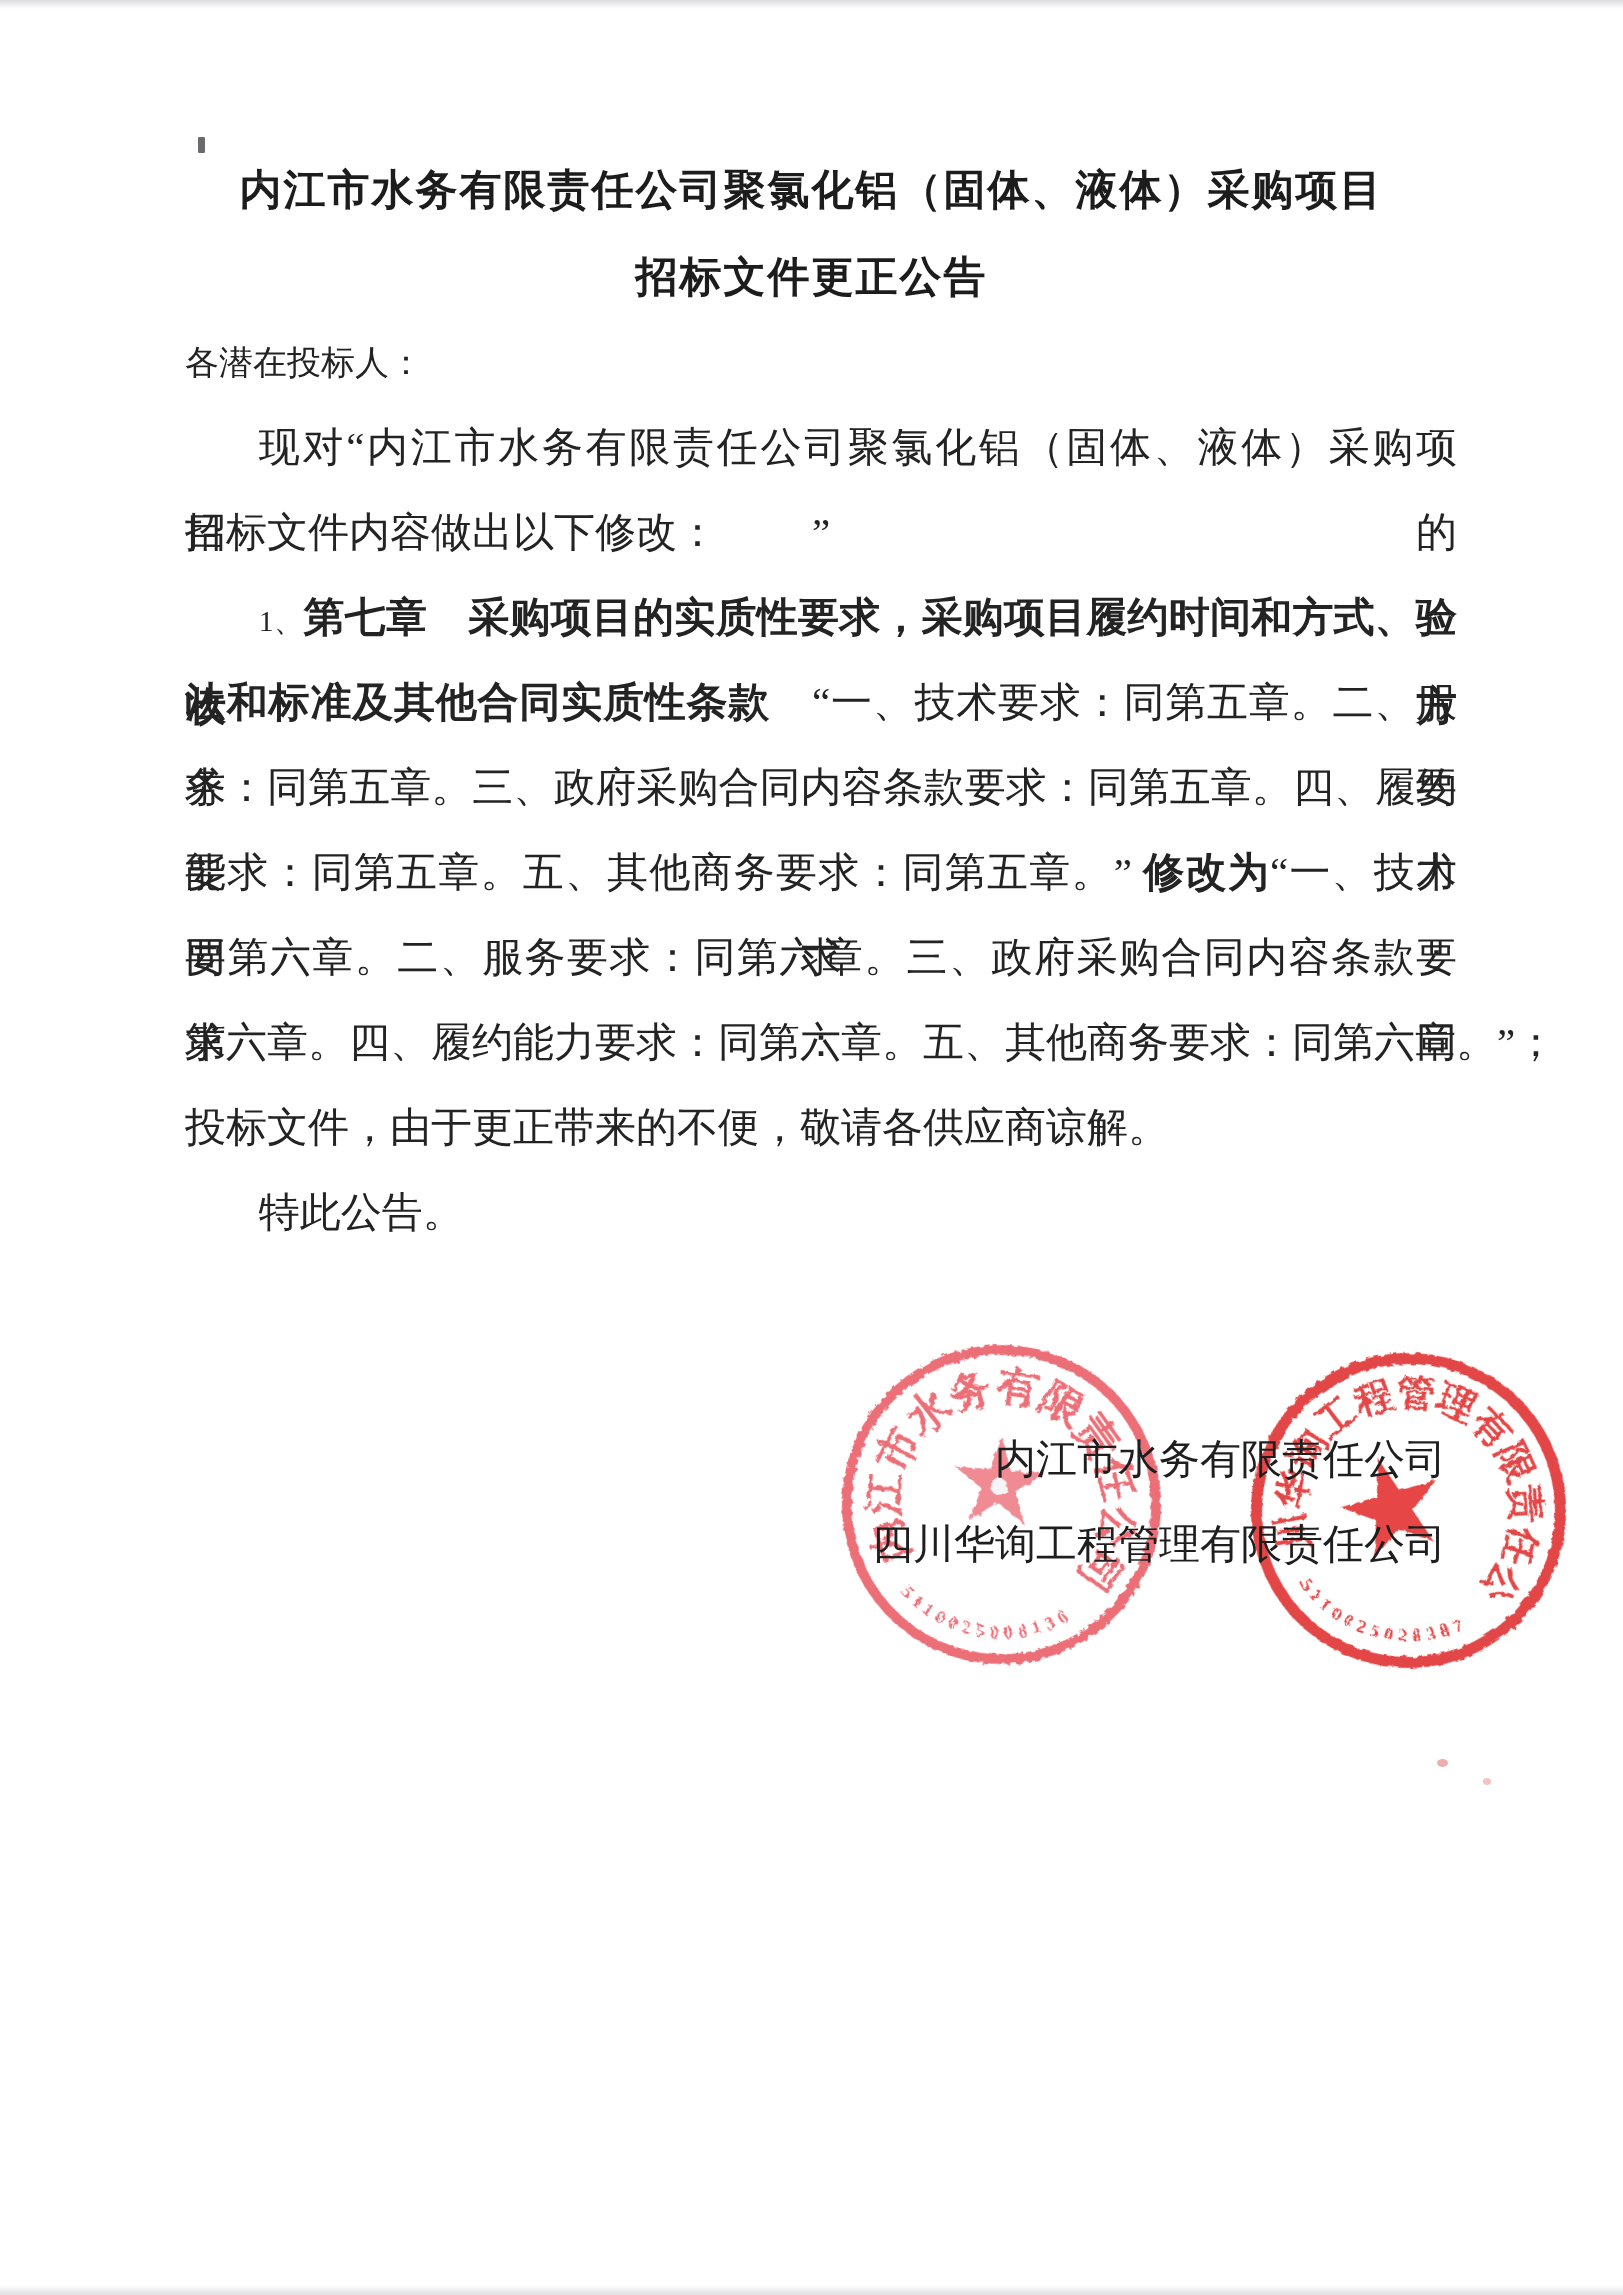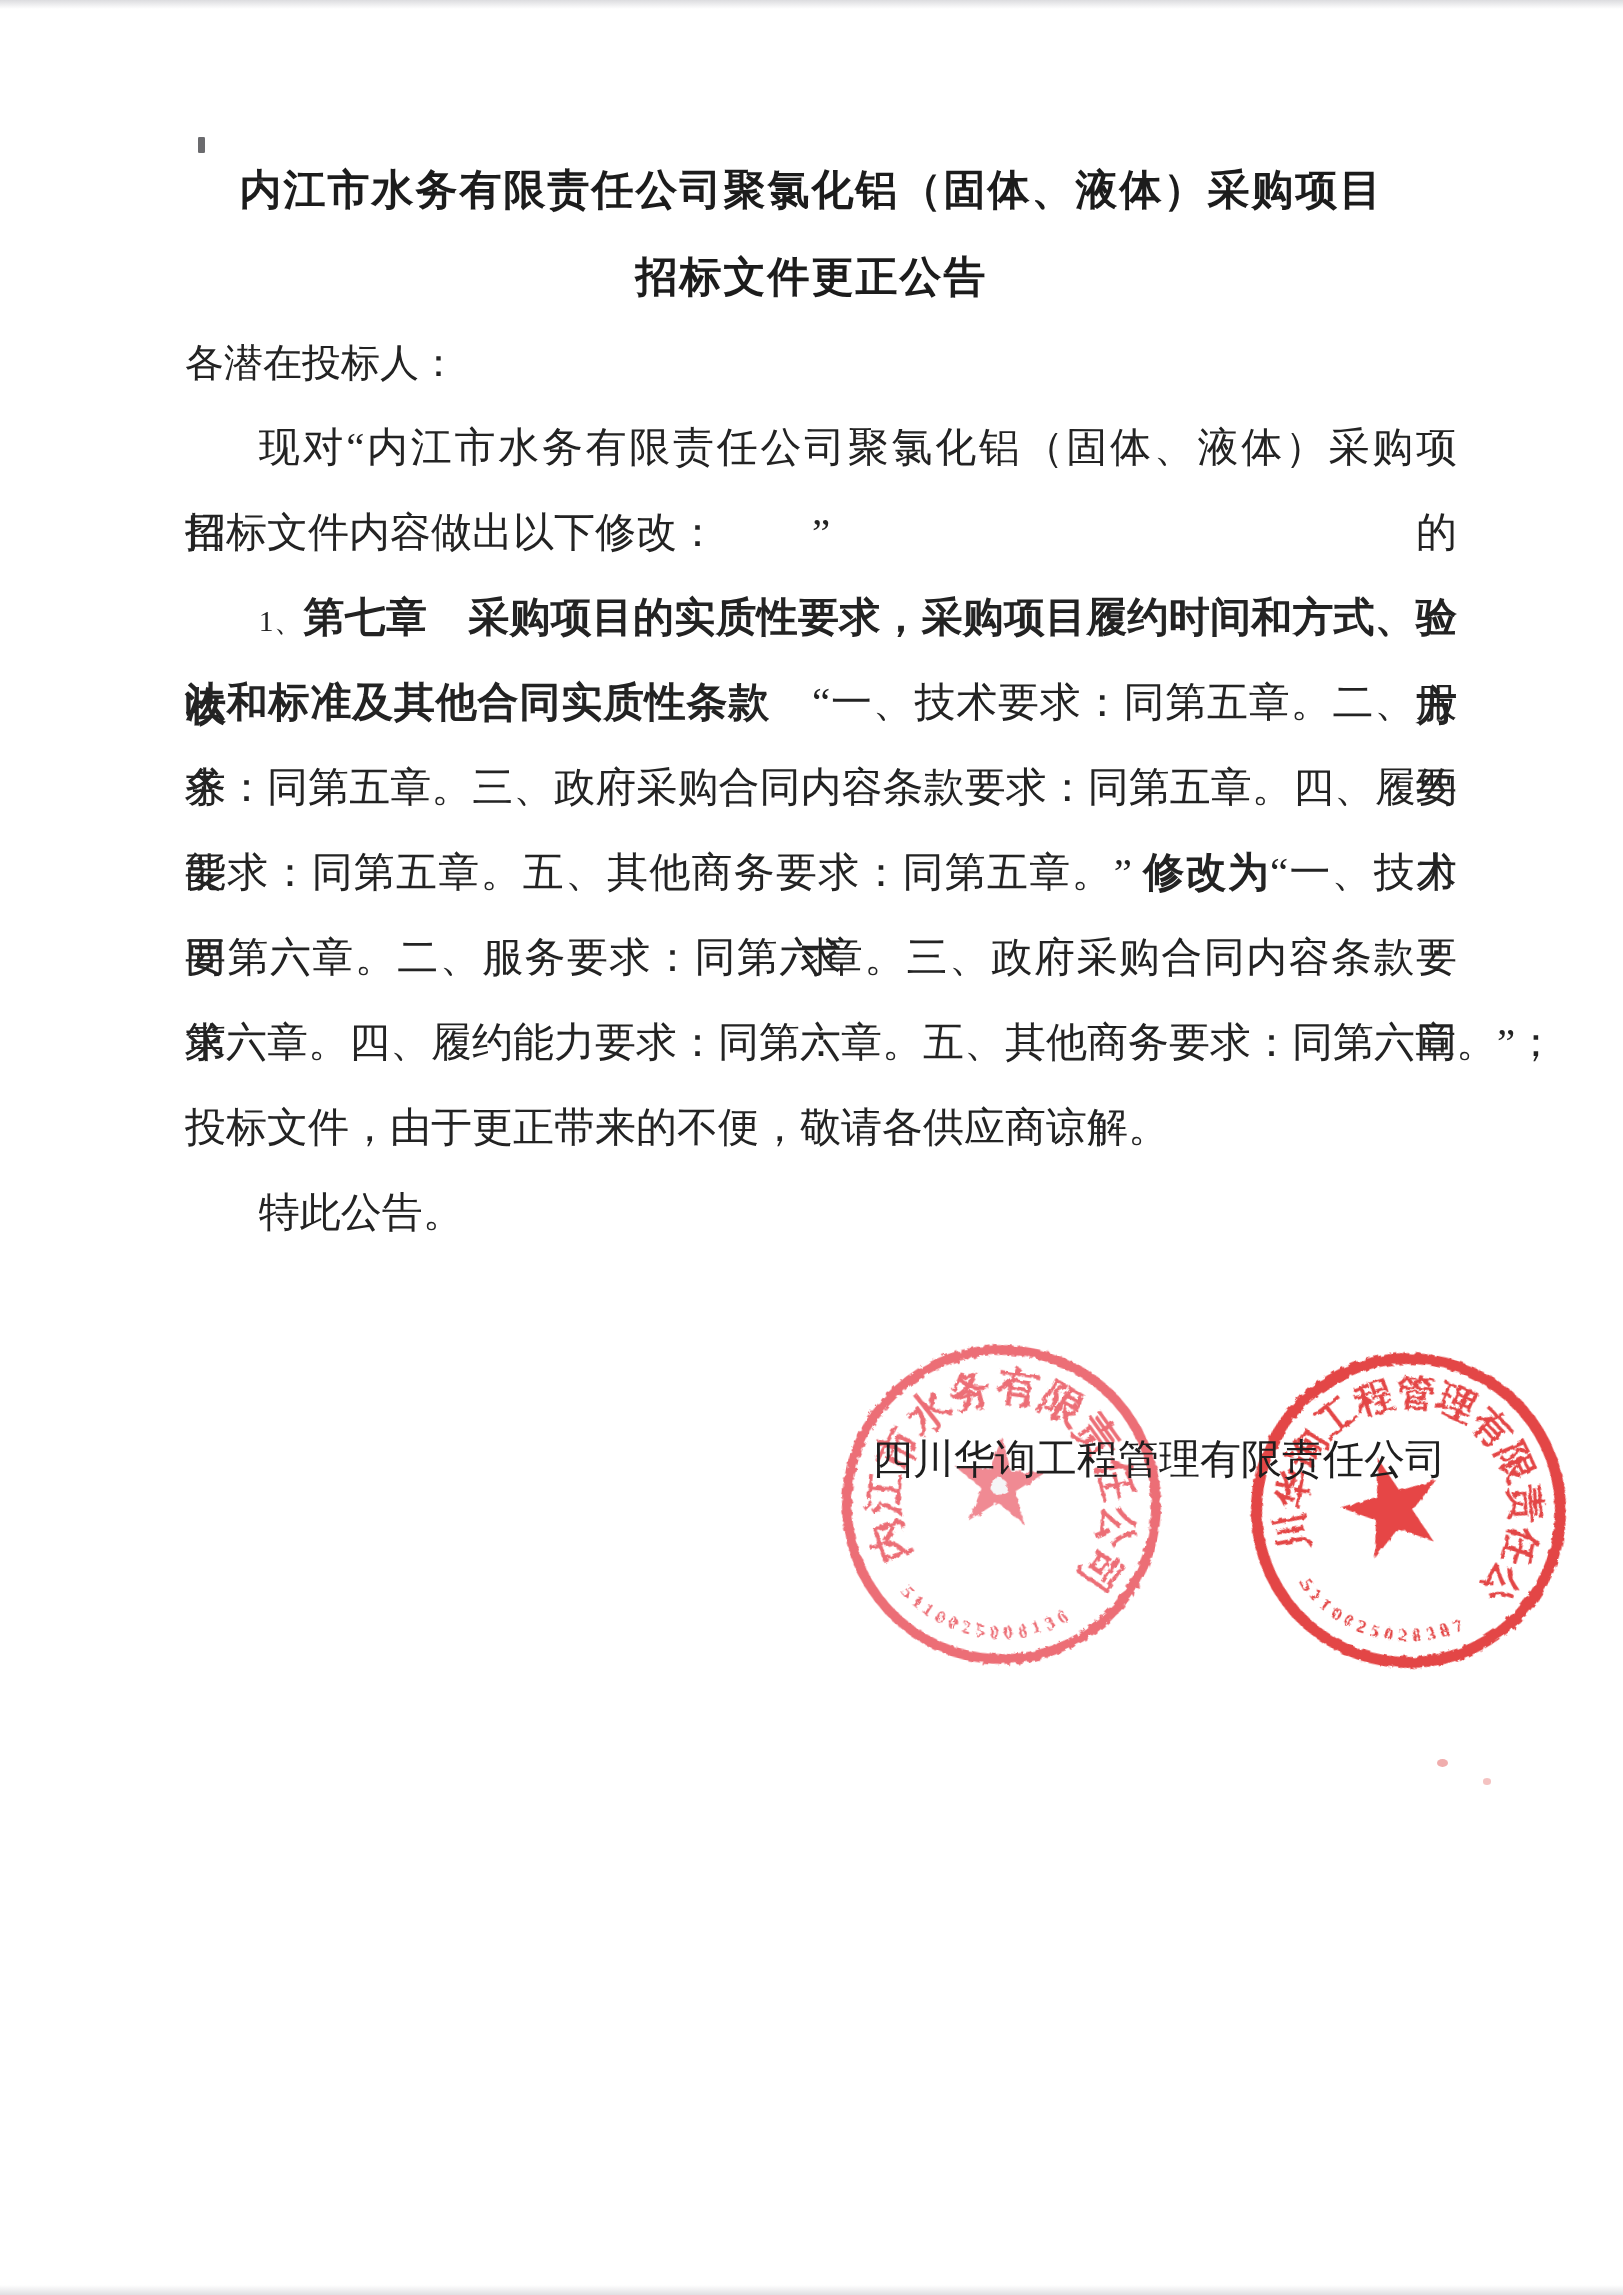--- a/index.html
+++ b/index.html
@@ -17,21 +17,21 @@
   #page:after{content:"";position:absolute;left:0;bottom:0;right:0;height:10.5px;
     background:linear-gradient(rgba(245,245,247,0),#dfdfe2);pointer-events:none;}
 
   .title-block{
     position:absolute;left:0;top:147px;width:1623px;
     text-align:center;font-weight:700;font-size:42px;line-height:87px;
     letter-spacing:2px;color:#1c1c1c;z-index:3;
   }
   .salutation{
     position:absolute;left:185px;top:320px;width:1272px;
-    font-size:39px;line-height:85px;z-index:3;
+    font-size:34px;line-height:85px;z-index:3;
   }
   .body-block{
     position:absolute;left:185px;top:405px;width:1272px;
     font-size:41px;line-height:85px;z-index:3;
   }
   .body-block .line{height:85px;white-space:nowrap;}
   .body-block .line.j{white-space:normal;text-align:justify;text-align-last:justify;text-justify:inter-character;}
   .body-block .line.ind{text-indent:1.8em;}
   .seg-b{font-weight:700;}
   .seg-s{font-size:0.72em;}
@@ -114,20 +114,21 @@
       <text font-size="58" fill="#e23d3d" text-anchor="middle">
         <textPath href="#arcCharsR" startOffset="50%">四川华询工程管理有限责任公司</textPath>
       </text>
       <text font-size="27" fill="#e23d3d" text-anchor="middle" letter-spacing="9" font-weight="400">
         <textPath href="#arcNumR" startOffset="50%">5110025028387</textPath>
       </text>
     </g>
   </svg>
 
   <div class="sign-block">
+    <div class="sig-line">内江市水务有限责任公司</div>
     <div class="sig-line">四川华询工程管理有限责任公司</div>
   </div>
 
   <div class="speck" style="left:198px;top:137px;width:6.5px;height:15.7px;background:#3a3a3e;opacity:.75;"></div>
   <div class="speck" style="left:258px;top:179px;width:5.2px;height:5.2px;background:#55555a;opacity:.6;"></div>
   <div class="speck" style="left:1437px;top:1759px;width:10.5px;height:7.9px;background:#e98a8a;opacity:.7;border-radius:50%;"></div>
   <div class="speck" style="left:1483px;top:1778px;width:7.9px;height:6.5px;background:#ec9a98;opacity:.6;border-radius:50%;"></div>
 </div>
 
 

